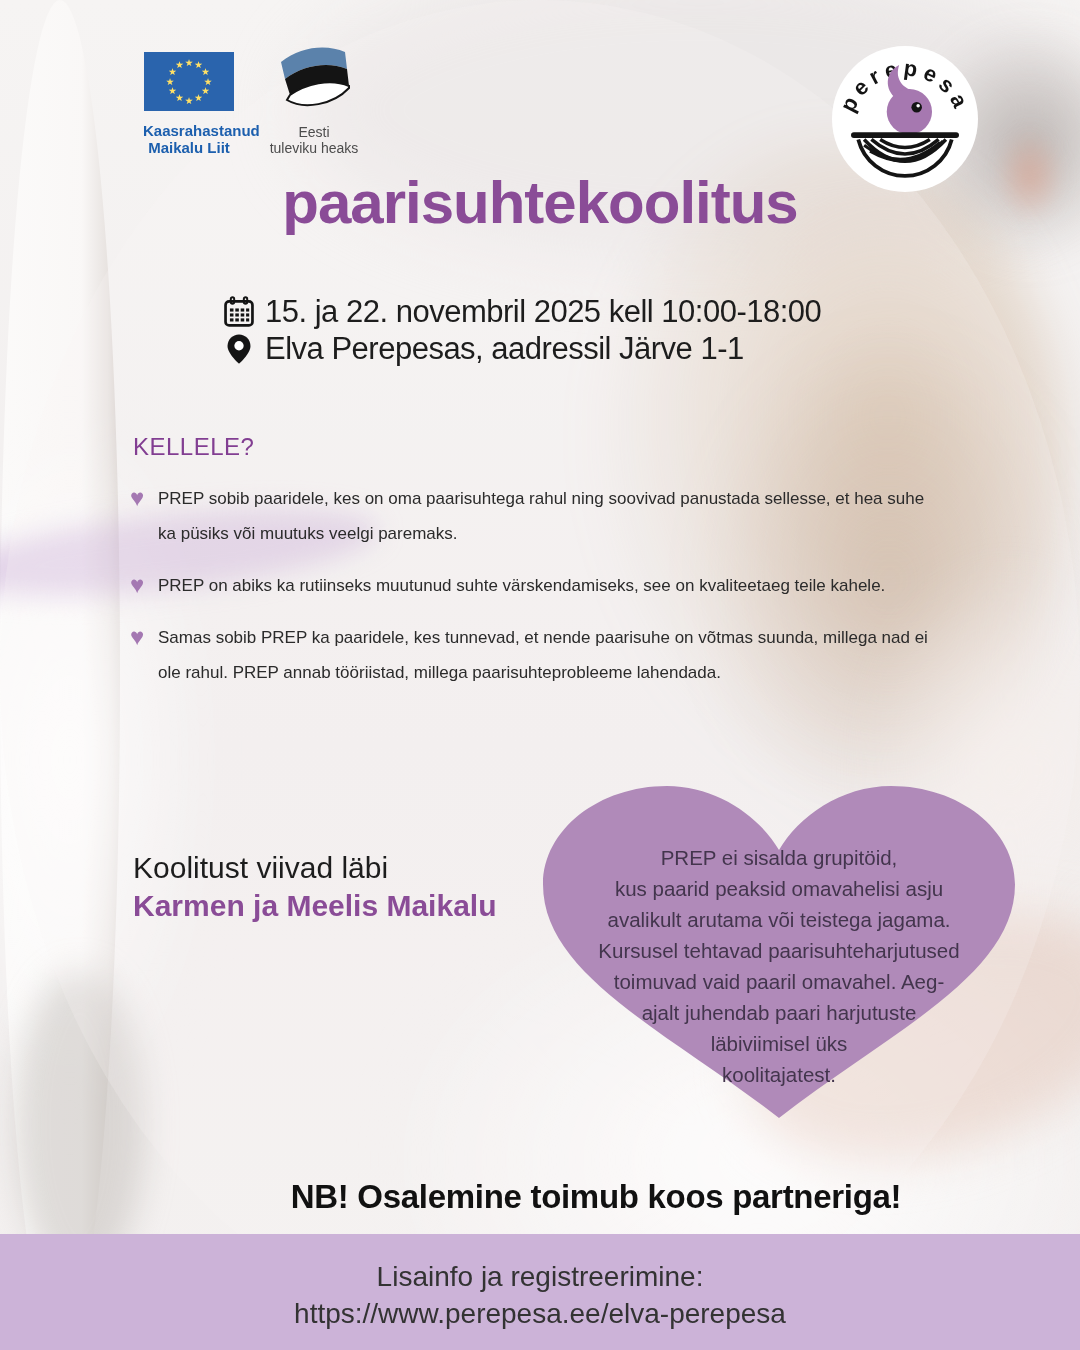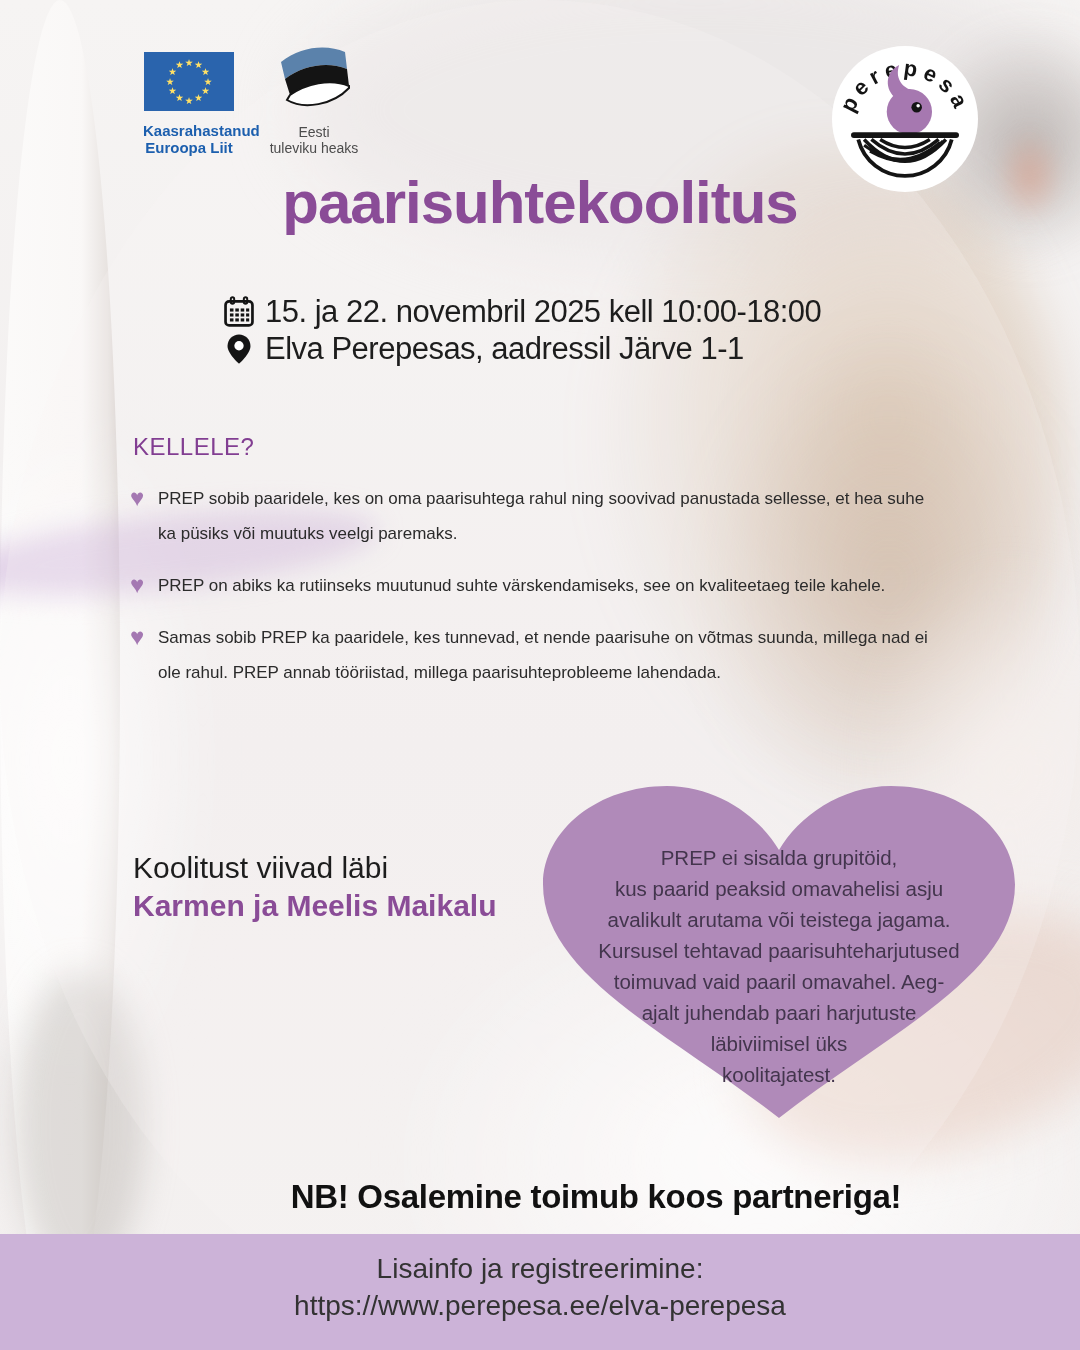--- a/index.html
+++ b/index.html
@@ -62,21 +62,21 @@
   
   .heart-note{position:absolute;left:543px;top:786px;width:472px;height:332px;}
   .heart-note svg{position:absolute;inset:0;}
   .heart-note-text{position:absolute;left:30px;right:30px;top:56px;text-align:center;
     font-size:20.5px;line-height:31px;color:#43354d;}
 
   
   .notice{position:absolute;left:12px;top:1178px;width:1080px;text-align:center;
     font-size:33px;font-weight:800;color:#111;letter-spacing:-0.3px;padding-left:44px;}
   .footer{position:absolute;left:0;top:1234px;width:1080px;height:116px;background:#ccb3d8;}
-  .footer-inner{padding-top:16px;text-align:center;font-size:28px;line-height:37px;color:#333;}
+  .footer-inner{padding-top:24px;text-align:center;font-size:28px;line-height:37px;color:#333;}
 </style>
 </head>
 <body>
 
 <div class="poster">
 
   <div class="bg">
     <div class="top-haze"></div>
     <div class="head"></div>
     <div class="ear"></div>
@@ -105,21 +105,21 @@
           <text x="45.0" y="51.7" text-anchor="middle" font-size="9.5" fill="#ffe066">★</text>
           <text x="35.5" y="49.2" text-anchor="middle" font-size="9.5" fill="#ffe066">★</text>
           <text x="28.5" y="42.2" text-anchor="middle" font-size="9.5" fill="#ffe066">★</text>
           <text x="26.0" y="32.7" text-anchor="middle" font-size="9.5" fill="#ffe066">★</text>
           <text x="28.5" y="23.2" text-anchor="middle" font-size="9.5" fill="#ffe066">★</text>
           <text x="35.5" y="16.2" text-anchor="middle" font-size="9.5" fill="#ffe066">★</text>
         </g>
     </svg>
     <div class="eu-caption">
       <div>Kaasrahastanud</div>
-      <div>Euroopa Liit</div>
+      <div>Maikalu Liit</div>
     </div>
   </div>
 
   <div class="ee-logo">
     <svg width="86" height="74" viewBox="0 0 86 74">
       <path d="M10,20 C30,4 56,2 74,10 L76,27 C57,19 32,23 14,37 Z" fill="#5b82ab"></path>
       <path d="M14,37 C32,23 57,19 76,27 L78,44 C59,36 35,42 19,53 Z" fill="#141414"></path>
       <path d="M19,53 C35,42 59,36 78,44 L78,46 C62,63 33,68 16,58 Z" fill="#ffffff" stroke="#141414" stroke-width="2"></path>
     </svg>
     <div class="ee-caption">

